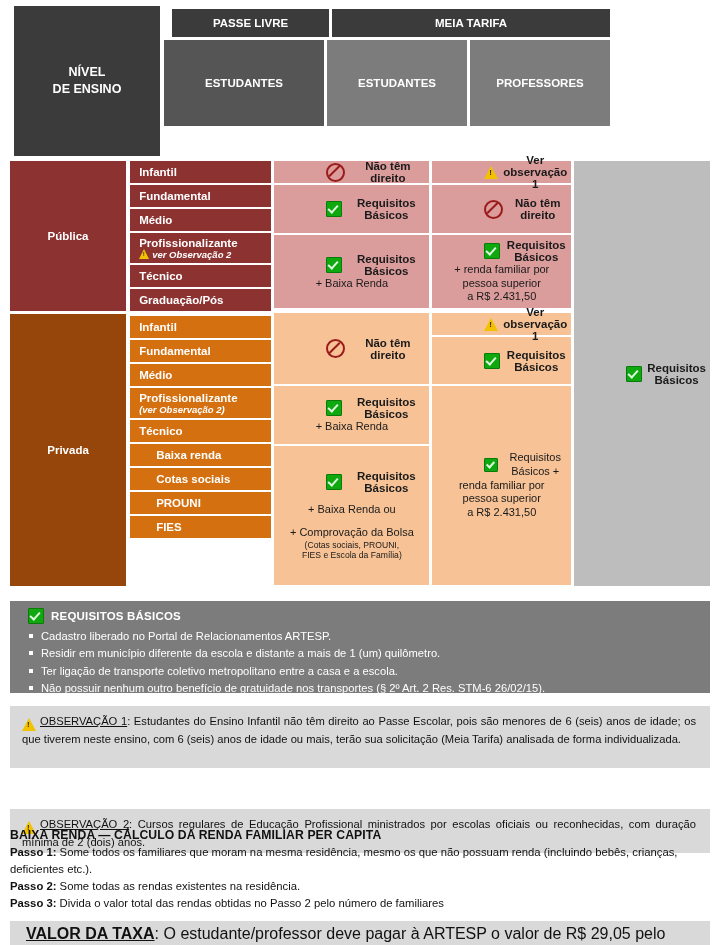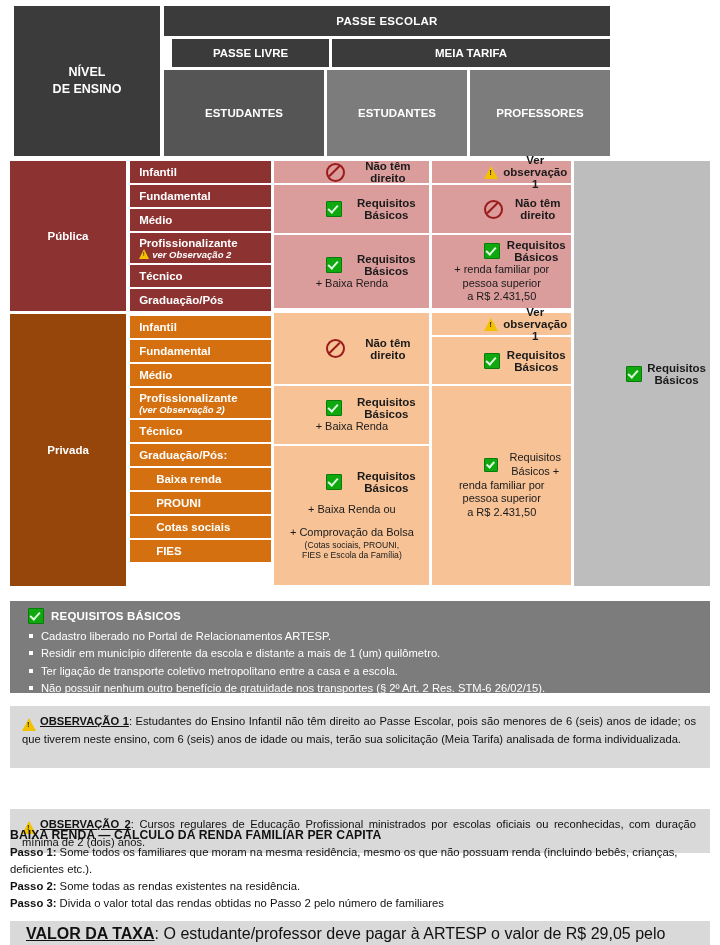--- a/index.html
+++ b/index.html
@@ -81,21 +81,21 @@
   
   .req{position:absolute;left:10px;top:601px;width:700px;height:92px;background:#7c7c7c;box-sizing:border-box;padding:7px 0 0 18px;color:#fff;}
   .req-title{display:flex;align-items:center;gap:7px;font-weight:bold;font-size:11.5px;letter-spacing:.2px;margin-bottom:4px;}
   .req ul{margin:0;padding:0;list-style:none;}
   .req li{font-size:11.2px;line-height:1.55;position:relative;padding-left:13px;}
   .req li::before{content:"";position:absolute;left:1px;top:6px;width:4px;height:4px;background:#fff;}
 
   .obs{position:absolute;left:10px;width:700px;background:#d9d9d9;box-sizing:border-box;padding:7px 14px 7px 12px;font-size:11.2px;line-height:1.45;text-align:justify;color:#111;}
   .obs1{top:706px;height:62px;}
   .obs2{top:809px;height:44px;}
-  .obs .lbl{font-weight:bold;text-decoration:underline;}
+  .obs .lbl{font-weight:normal;text-decoration:underline;}
   .obs .warnwrap{display:inline-block;vertical-align:-2px;margin-right:4px;}
 
   .baixa{position:absolute;left:10px;top:826px;width:700px;font-size:11.3px;line-height:1.5;color:#111;}
   .baixa .hd{font-weight:bold;font-size:12.2px;letter-spacing:.1px;}
   .baixa b{font-weight:bold;}
 
   .taxa{position:absolute;left:10px;top:921px;width:700px;height:24px;background:#d9d9d9;box-sizing:border-box;padding:4px 8px 0 16px;font-size:16px;color:#111;}
   .taxa .lbl{font-weight:bold;text-decoration:underline;}
 </style>
 </head>
@@ -108,21 +108,20 @@
     <div class="row">
       <div class="gap2"></div>
       <div class="hdr-dark h-nivel">
         <div>
           <div>NÍVEL</div>
           <div>DE ENSINO</div>
         </div>
       </div>
       <div class="gap2"></div>
       <div class="rcol">
-        <div class="hdr-dark passe-escolar">PASSE ESCOLAR</div>
         <div class="sub-row">
           <div class="hdr-dark h-passelivre">PASSE LIVRE</div>
           <div class="gapv"></div>
           <div class="hdr-dark h-meiatarifa">MEIA TARIFA</div>
         </div>
         <div class="sub-row2">
           <div class="hdr-mid h-est1">ESTUDANTES</div>
           <div class="gapv"></div>
           <div class="hdr-grey h-est2">ESTUDANTES</div>
           <div class="gapv"></div>
@@ -172,31 +171,28 @@
         <div class="lvl lvl-priv" style="height:22px">
           <span>Médio</span>
         </div>
         <div class="lvl lvl-priv" style="height:30px">
           <span>Profissionalizante</span>
           <sub>(ver Observação 2)</sub>
         </div>
         <div class="lvl lvl-priv" style="height:22px">
           <span>Técnico</span>
         </div>
-        <div class="lvl lvl-priv" style="height:22px">
-          <span>Graduação/Pós:</span>
-        </div>
         <div class="lvl lvl-priv" style="height:22px;padding-left:26px">
           <span>Baixa renda</span>
         </div>
         <div class="lvl lvl-priv" style="height:22px;padding-left:26px">
+          <span>Cotas sociais</span>
+        </div>
+        <div class="lvl lvl-priv" style="height:22px;padding-left:26px">
           <span>PROUNI</span>
-        </div>
-        <div class="lvl lvl-priv" style="height:22px;padding-left:26px">
-          <span>Cotas sociais</span>
         </div>
         <div class="lvl lvl-priv" style="height:22px;padding-left:26px">
           <span>FIES</span>
         </div>
       </div>
 
       <div class="datacol c-pl">
         <div class="cell pink" style="height:22px">
           <div class="inline">
             <span class="ico ban"></span>

